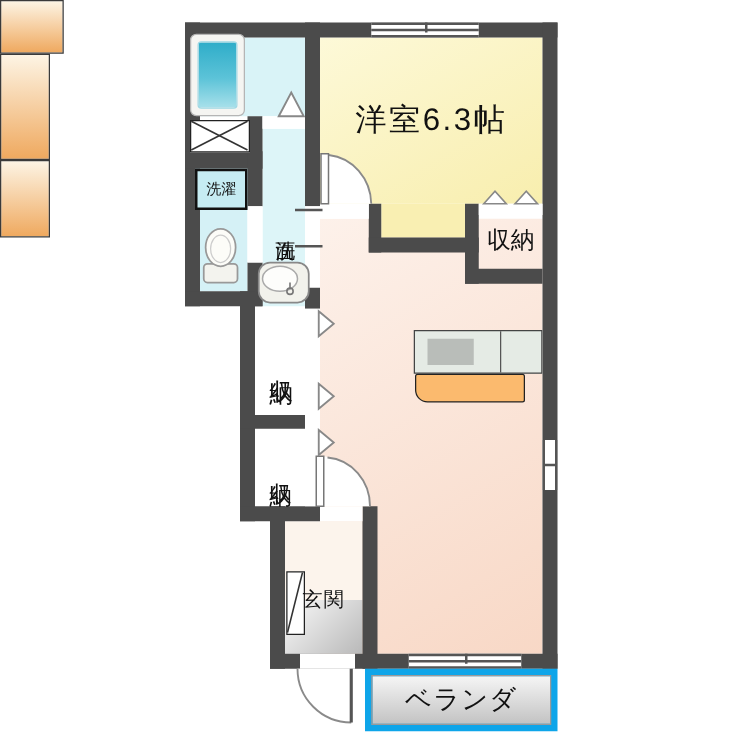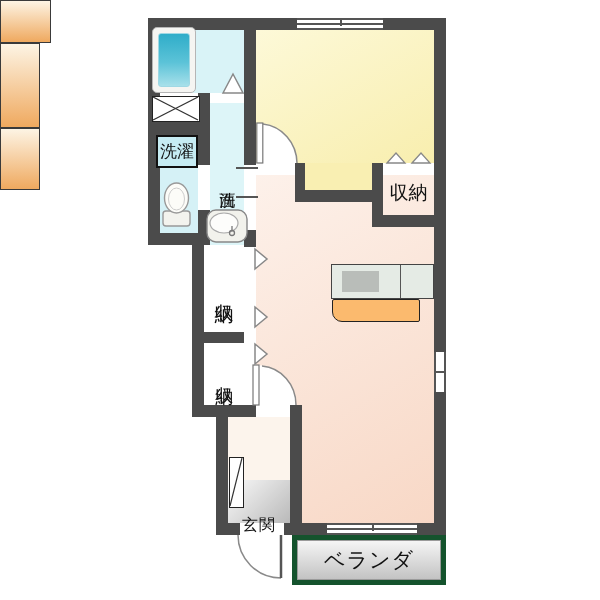--- a/index.html
+++ b/index.html
@@ -35,21 +35,21 @@
   .laundry{position:absolute;left:156px;top:135px;width:42px;height:33px;background:#c6ecf3;
        border:2px solid #111;box-sizing:border-box;}
   .counter{position:absolute;left:331px;top:264px;width:103px;height:35px;background:#e5ebe5;
        border:1.5px solid #444;box-sizing:border-box;}
   .counter-div{position:absolute;top:0;bottom:0;left:68px;width:0;border-left:1.5px solid #555;}
   .stove{position:absolute;left:10px;top:6px;width:37px;height:21px;background:#b9bdb9;}
   .counter-o{position:absolute;left:332px;top:299px;width:88px;height:23px;background:#fbba6e;
        border:1.5px solid #222;border-radius:2px 2px 2px 10px;box-sizing:border-box;}
   .cabinet{position:absolute;left:229px;top:457px;width:15px;height:51px;background:#fff;
        border:1.5px solid #222;box-sizing:border-box;}
-  .veranda{position:absolute;left:292px;top:535px;width:154px;height:50px;background:#14532d;box-sizing:border-box;}
+  .veranda{position:absolute;left:292px;top:535px;width:154px;height:50px;background:#0ea5e9;box-sizing:border-box;}
   .veranda-in{position:absolute;left:5px;top:5px;right:5px;bottom:5px;
        background:linear-gradient(180deg,#f5f5f5 0%,#c3c3c3 100%);border:1px solid #9a9a9a;
        display:flex;align-items:center;justify-content:center;}
   .jamb{position:absolute;background:#555;}
   svg{position:absolute;overflow:visible;}
 </style>
 </head>
 <body>
 
 <div class="stage">
@@ -145,21 +145,21 @@
 
   <div class="tub">
       <div class="tub-in"></div>
     </div>
   <div class="xbox">
     <svg style="left:0;top:0;" width="45" height="23" viewBox="0 0 45 23">
       <line x1="0" y1="0" x2="45" y2="23" stroke="#333" stroke-width="1.3"></line>
       <line x1="45" y1="0" x2="0" y2="23" stroke="#333" stroke-width="1.3"></line>
     </svg>
   </div>
-  <div class="laundry lbl" style="font-size:17px;">
+  <div class="laundry lbl" style="font-size:12px;">
       <span>洗濯</span>
     </div>
   <svg style="left:158px;top:178px;" width="38" height="54" viewBox="0 0 38 54">
     <rect x="5" y="33" width="27" height="15" rx="3" fill="#f3f3ee" stroke="#999" stroke-width="1.4"></rect>
     <ellipse cx="18.5" cy="20" rx="12" ry="15" fill="#fcfcf8" stroke="#999" stroke-width="1.4"></ellipse>
     <ellipse cx="18.5" cy="21" rx="8" ry="11" fill="none" stroke="#ccc" stroke-width="1"></ellipse>
   </svg>
   <svg style="left:206px;top:209px;" width="42" height="34" viewBox="0 0 42 34">
     <rect x="1" y="1" width="40" height="32" rx="9" fill="#f2f2ec" stroke="#888" stroke-width="1.4"></rect>
     <ellipse cx="18" cy="14" rx="14" ry="10" fill="#fdfdfb" stroke="#aaa" stroke-width="1.2"></ellipse>
@@ -176,19 +176,20 @@
       <line x1="12" y1="0" x2="0" y2="48" stroke="#333" stroke-width="1.2"></line>
     </svg>
   </div>
 
   <div class="veranda">
     <div class="veranda-in">
       <span class="lbl" style="position:static;font-size:21px;letter-spacing:1px;">ベランダ</span>
     </div>
   </div>
 
+  <div class="lbl" style="left:255px;top:82px;width:180px;height:28px;font-size:25px;letter-spacing:2px;">洋室6.3帖</div>
   <div class="lbl" style="left:383px;top:181px;width:51px;height:24px;font-size:19px;">収納</div>
   <div class="lbl vert" style="left:204px;top:252px;width:40px;height:76px;font-size:19px;">収納</div>
   <div class="lbl vert" style="left:204px;top:346px;width:40px;height:56px;font-size:18px;">収納</div>
   <div class="lbl vert" style="left:210px;top:150px;width:34px;height:62px;font-size:16px;">洗面</div>
-  <div class="lbl" style="left:228px;top:516px;width:62px;height:18px;font-size:16px;letter-spacing:1px;">玄関</div>
+  <div class="lbl" style="left:228px;top:472px;width:62px;height:18px;font-size:16px;letter-spacing:1px;">玄関</div>
 
 </div>
 
 </body></html>

